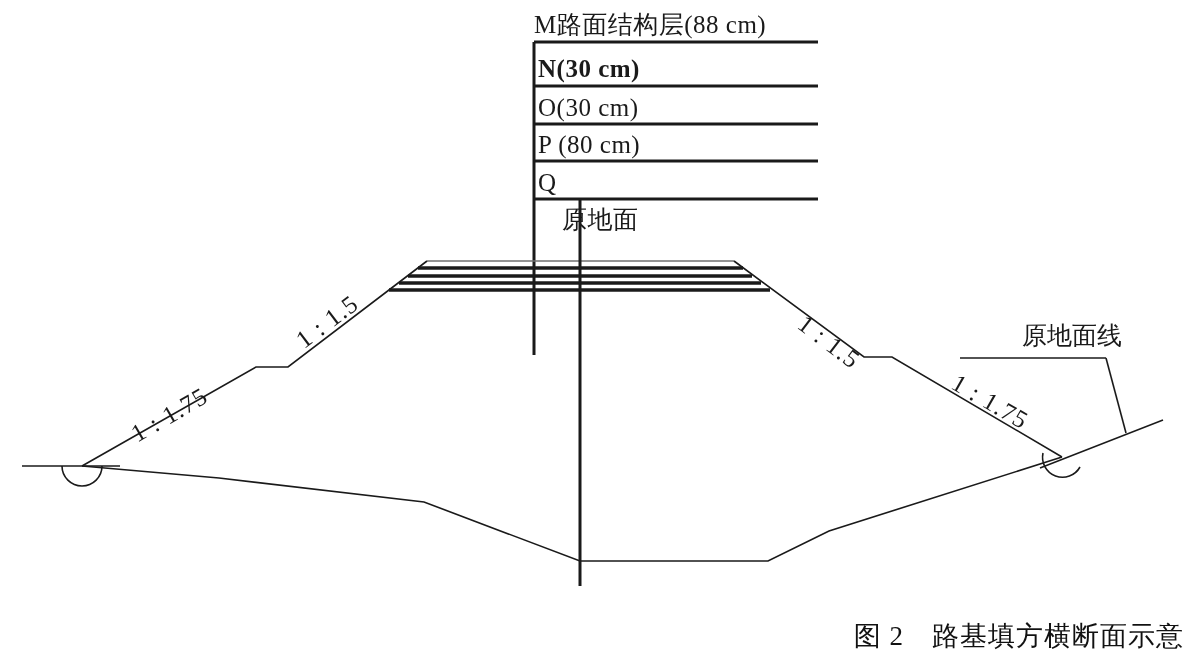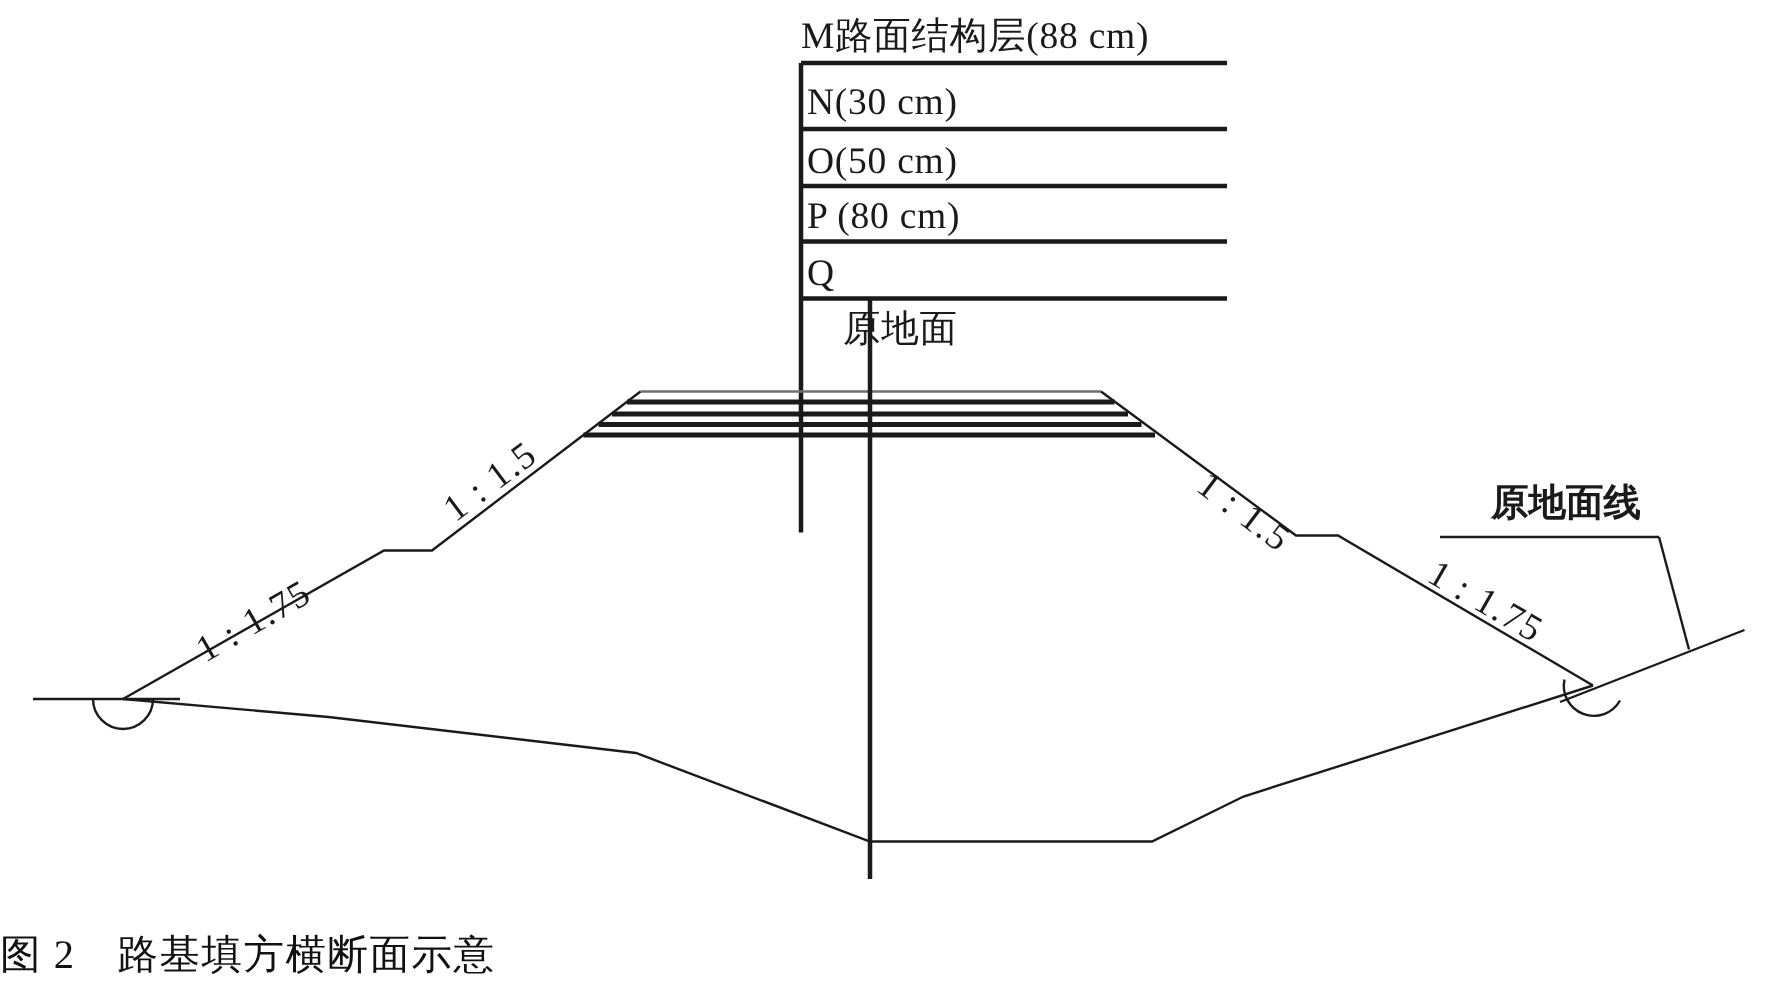--- a/index.html
+++ b/index.html
@@ -74,21 +74,21 @@
     letter-spacing: 1px;
   }
   .lbl-ground {
     font-size: 25px;
   }
   .caption {
     position: absolute;
     left: 0;
     top: 618px;
     width: 1184px;
-    text-align: left;
+    text-align: right;
     font-size: 27px;
     font-family: "Liberation Serif", "DejaVu Serif", serif;
     color: #111111;
     letter-spacing: 1px;
   }
 </style>
 </head>
 <body>
 
 <div id="figure-root">
@@ -130,35 +130,35 @@
 
     <g>
       <line class="stroke-thin" x1="960" y1="358" x2="1106" y2="358"></line>
       <line class="stroke-thin" x1="1106" y1="358" x2="1126" y2="433"></line>
     </g>
 
   </svg>
 
   <div class="lbl lbl-layer" style="left:534px; top:12px;">M路面结构层(88 cm)</div>
 
-  <div class="lbl lbl-layer" style="left:538px; top:56px;">N(30 cm)</div>
+  <div class="lbl lbl-layer" style="left:538px; top:56px;font-weight:bold;">N(30 cm)</div>
 
-  <div class="lbl lbl-layer" style="left:538px; top:95px;">O(50 cm)</div>
+  <div class="lbl lbl-layer" style="left:538px; top:95px;">O(30 cm)</div>
 
   <div class="lbl lbl-layer" style="left:538px; top:132px;">P (80 cm)</div>
 
   <div class="lbl lbl-layer" style="left:538px; top:170px;">Q</div>
 
   <div class="lbl lbl-layer" style="left:538px; top:207px;margin-left:24px;">原地面</div>
 
   <div class="lbl lbl-slope" style="left:299px; top:330px; transform:rotate(-37deg);">1 : 1.5</div>
 
   <div class="lbl lbl-slope" style="left:133px; top:423px; transform:rotate(-30deg);">1 : 1.75</div>
 
   <div class="lbl lbl-slope" style="left:801px; top:308px; transform:rotate(37deg);">1 : 1.5</div>
 
   <div class="lbl lbl-slope" style="left:954px; top:368px; transform:rotate(30deg);">1 : 1.75</div>
 
-  <div class="lbl lbl-ground" style="left:994px; top:323px;font-weight:bold;">原地面线</div>
+  <div class="lbl lbl-ground" style="left:1022px; top:323px;">原地面线</div>
 
   <div class="caption">图 2　路基填方横断面示意</div>
 
 </div>
 
 </body></html>

